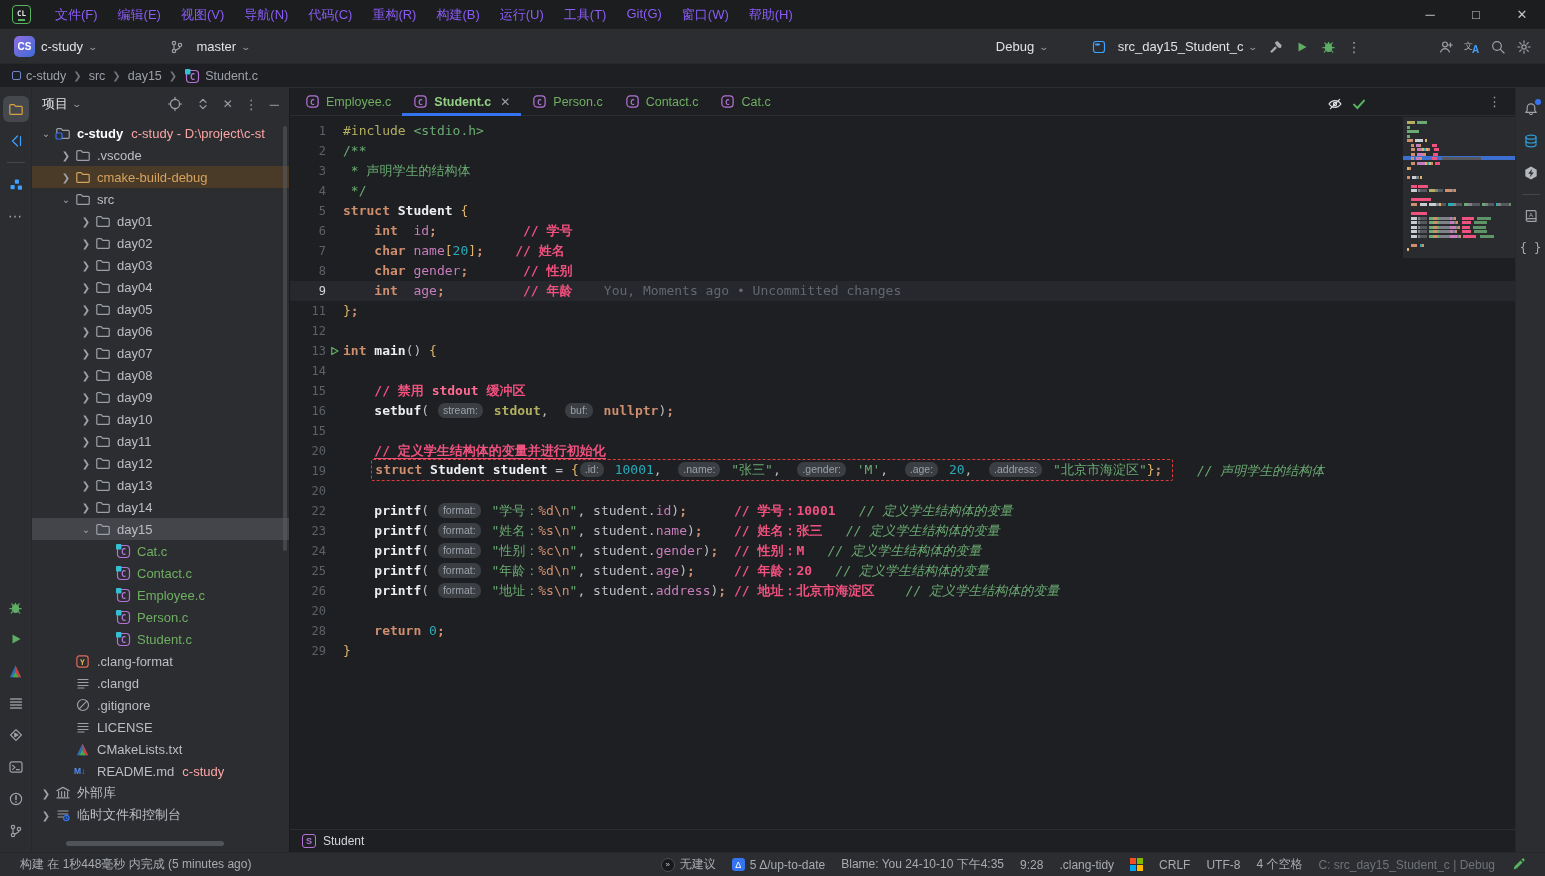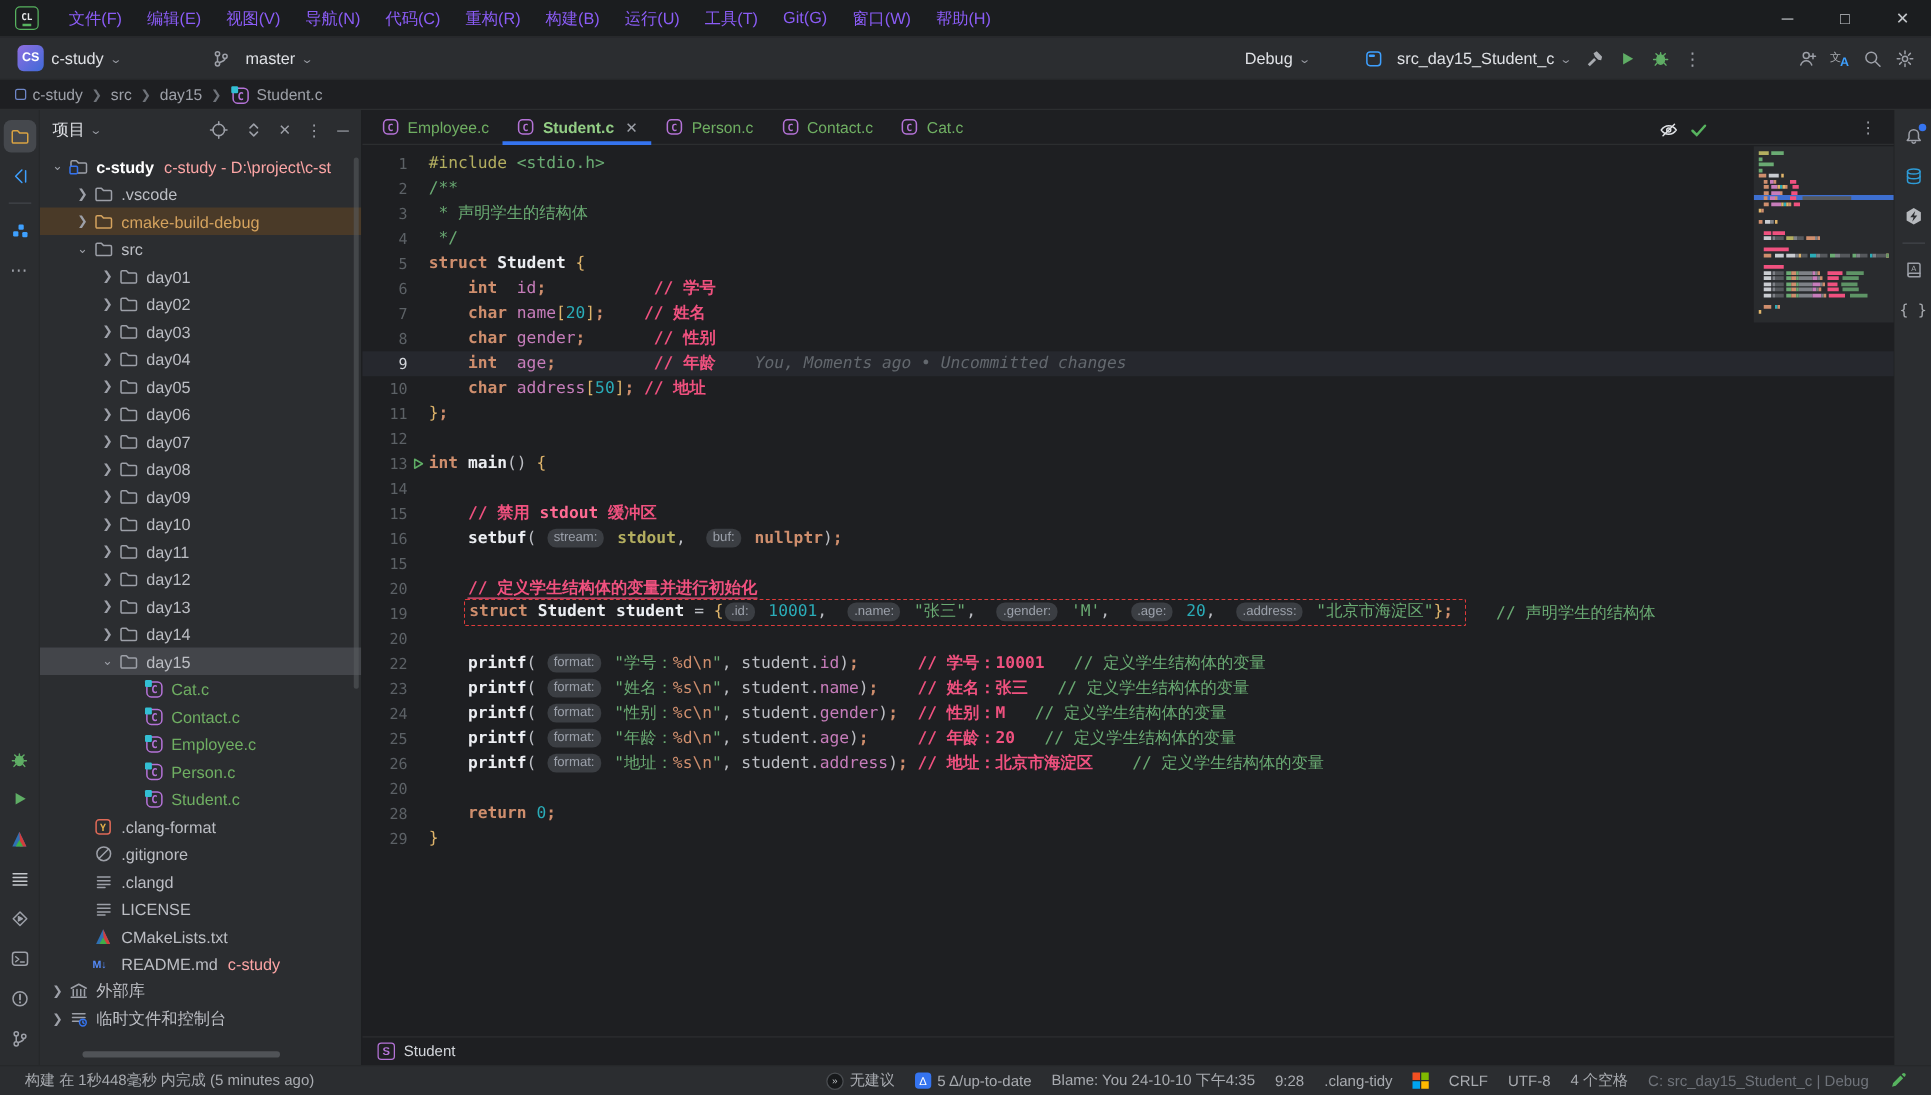--- a/index.html
+++ b/index.html
@@ -84,29 +84,29 @@
   .dash{display:inline-block;border:1.5px dashed #e03b3b;border-radius:2px;padding:0 10px 0 3px;margin:-2px 0 0 -3px;height:22px;vertical-align:top}
 
   .tk-dir{color:#b3ae60}
   .tk-kw{color:#cf8e6d;font-weight:600}
   .tk-str{color:#6aab73}
   .tk-fmt{color:#cf8e6d}
   .tk-num{color:#2aacb8}
   .tk-cmt{color:#f0517f;font-weight:600}
   .tk-cmtb{color:#ff6b93;font-weight:700}
   .tk-cmtu{color:#f0517f;font-weight:600;border-bottom:1px solid #f0517f}
-  .tk-cmtg{color:#6aab73;}
+  .tk-cmtg{color:#6aab73;font-style:italic}
   .tk-blk{color:#6aab73}
   .tk-fld{color:#c77dbb}
   .tk-fn{color:#eceef2;font-weight:700}
   .tk-cls{color:#eceef2;font-weight:700}
   .tk-pl{color:#bcbec4}
   .tk-br{color:#e0b56b}
   .tk-mac{color:#b3ae60;font-weight:700}
-  .tk-blame{color:#63686e;font-style:italic}
+  .tk-blame{color:#63686e;}
   .tk-chip{background:#3b3e43;color:#9ba0aa;border-radius:7px;padding:0 5px;font-size:10.5px;font-family:"Liberation Sans",sans-serif;display:inline-block;line-height:15px;vertical-align:1.5px;margin:0 3px 0 1px;font-weight:normal}
 
   #inspect-widget{position:absolute;top:8px;right:148px;display:flex;gap:8px;align-items:center}
   #minimap{position:absolute;top:29px;right:0;width:112px;height:141px;background:#292b2e;overflow:hidden}
   #minimap .mline{position:absolute;height:3px}
   #minimap .mactive{position:absolute;left:0;right:0;height:4px;background:#3d6fd0}
 
   #ebread{margin-top:auto;height:23px;border-top:1px solid #2c2e30;display:flex;align-items:center;gap:7px;padding:0 12px;font-size:12px;color:#d3d6db;flex-shrink:0}
   .sicon{width:14px;height:14px;border:1px solid #b573d8;border-radius:3px;color:#b573d8;font-size:9px;display:flex;align-items:center;justify-content:center;font-weight:bold}
 
@@ -594,34 +594,34 @@
               <rect x="2" y="2" width="12" height="12" rx="2.5" fill="none" stroke="#e06a57" stroke-width="1.3"></rect>
               <text x="8" y="11.5" font-size="8.5" fill="#e3b04b" text-anchor="middle" font-family="DejaVu Sans Mono" font-weight="bold">Y</text>
             </svg>
           </span>
           <span class="tlabel">.clang-format</span>
         </div>
         <div class="trow" style="padding-left: 26px;">
           <span class="tchev"></span>
           <span class="ticon">
             <svg width="16" height="16" viewBox="0 0 16 16" fill="none" stroke="currentColor" stroke-width="1.2" stroke-linecap="round" stroke-linejoin="round">
+              <path d="M3 4.5h10M3 7.5h10M3 10.5h10M3 13h6"></path>
+            </svg>
+          </span>
+          <span class="tlabel">.clangd</span>
+        </div>
+        <div class="trow" style="padding-left: 26px;">
+          <span class="tchev"></span>
+          <span class="ticon">
+            <svg width="16" height="16" viewBox="0 0 16 16" fill="none" stroke="currentColor" stroke-width="1.2" stroke-linecap="round" stroke-linejoin="round">
               <circle cx="8" cy="8" r="5.5"></circle>
               <path d="M4.2 11.8 11.8 4.2"></path>
             </svg>
           </span>
           <span class="tlabel">.gitignore</span>
-        </div>
-        <div class="trow" style="padding-left: 26px;">
-          <span class="tchev"></span>
-          <span class="ticon">
-            <svg width="16" height="16" viewBox="0 0 16 16" fill="none" stroke="currentColor" stroke-width="1.2" stroke-linecap="round" stroke-linejoin="round">
-              <path d="M3 4.5h10M3 7.5h10M3 10.5h10M3 13h6"></path>
-            </svg>
-          </span>
-          <span class="tlabel">.clangd</span>
         </div>
         <div class="trow" style="padding-left: 26px;">
           <span class="tchev"></span>
           <span class="ticon">
             <svg width="16" height="16" viewBox="0 0 16 16" fill="none" stroke="currentColor" stroke-width="1.2" stroke-linecap="round" stroke-linejoin="round">
               <path d="M3 4.5h10M3 7.5h10M3 10.5h10M3 13h6"></path>
             </svg>
           </span>
           <span class="tlabel">LICENSE</span>
         </div>
@@ -761,25 +761,20 @@
         </div>
         <div class="cl">
           <span class="ln">8</span>
           <span class="gut"></span>
           <span class="ct"><span class="tk-pl">    </span><span class="tk-kw">char</span><span class="tk-pl"> </span><span class="tk-fld">gender</span><span class="tk-kw">;</span><span class="tk-pl">       </span><span class="tk-cmt">// 性别</span></span>
         </div>
         <div class="cl active">
           <span class="ln">9</span>
           <span class="gut"></span>
           <span class="ct"><span class="tk-pl">    </span><span class="tk-kw">int</span><span class="tk-pl">  </span><span class="tk-fld">age</span><span class="tk-kw">;</span><span class="tk-pl">          </span><span class="tk-cmt">// 年龄</span><span class="tk-pl">    </span><span class="tk-blame">You, Moments ago • Uncommitted changes</span></span>
-        </div>
-        <div class="cl">
-          <span class="ln">10</span>
-          <span class="gut"></span>
-          <span class="ct"><span class="tk-pl">    </span><span class="tk-kw">char</span><span class="tk-pl"> </span><span class="tk-fld">address</span><span class="tk-br">[</span><span class="tk-num">50</span><span class="tk-br">]</span><span class="tk-kw">;</span><span class="tk-pl"> </span><span class="tk-cmt">// 地址</span></span>
         </div>
         <div class="cl">
           <span class="ln">11</span>
           <span class="gut"></span>
           <span class="ct"><span class="tk-br">}</span><span class="tk-kw">;</span></span>
         </div>
         <div class="cl">
           <span class="ln">12</span>
           <span class="gut"></span>
           <span class="ct"></span>

